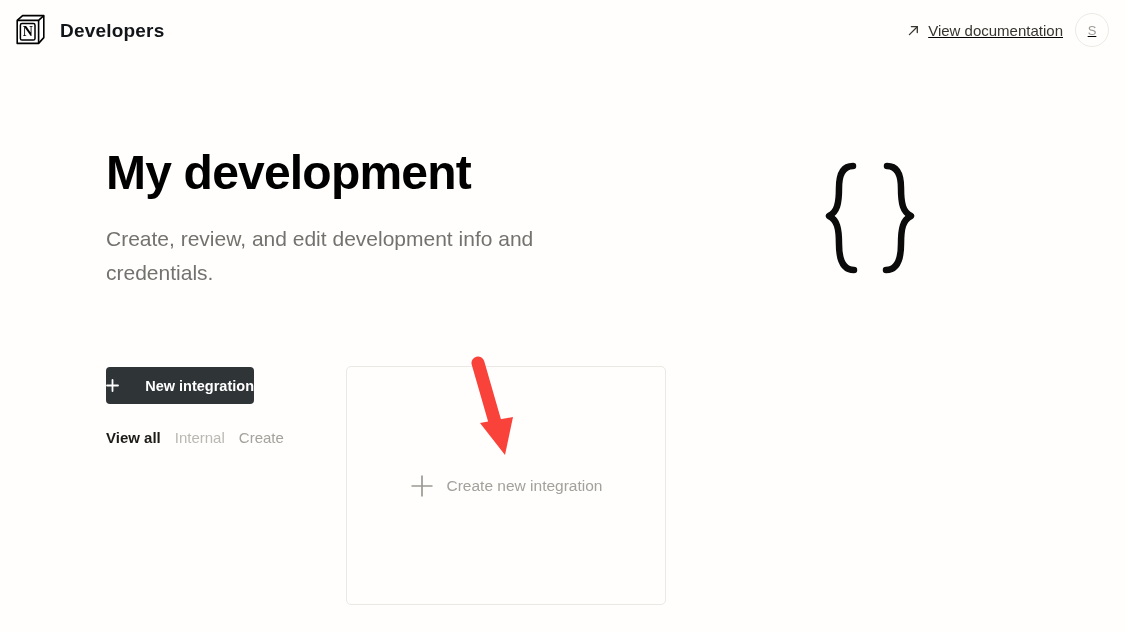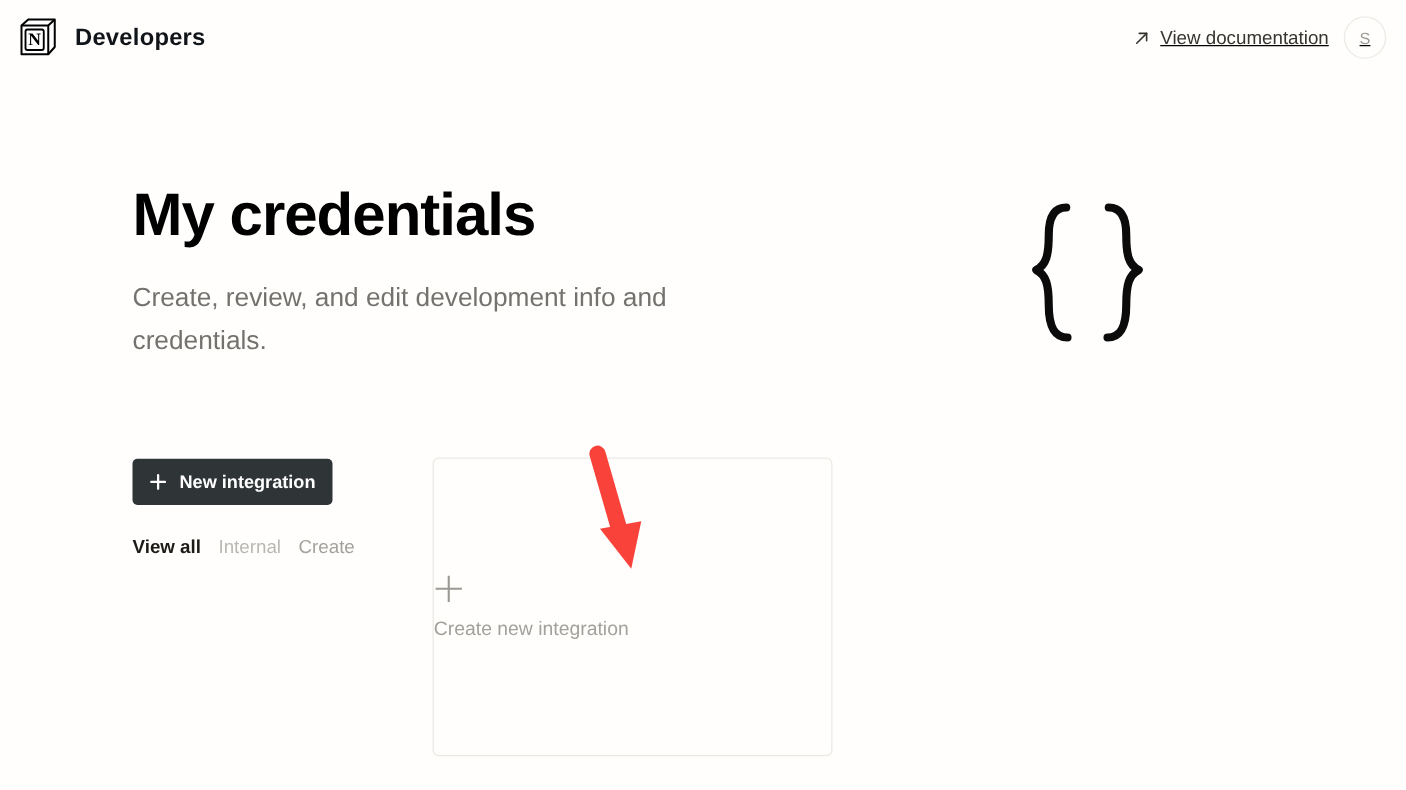--- a/index.html
+++ b/index.html
@@ -118,32 +118,32 @@
     top: 92px;
     width: 130px;
     height: 140px;
   }
 
   
   .new-integration-btn {
     position: absolute;
     left: 106px;
     top: 307px;
-    width: 160px;
+    width: 148px;
     height: 37px;
     background: #2f3437;
     color: #ffffff;
     border: none;
     border-radius: 4px;
     font-family: "Liberation Sans", sans-serif;
     font-size: 14.5px;
     font-weight: 700;
     display: flex;
     align-items: center;
-    justify-content: center;
+    justify-content: space-between;
     gap: 11px;
     cursor: pointer;
     padding: 0;
   }
   .btn-plus {
     display: inline-block;
     width: 13px;
     height: 13px;
     flex: 0 0 auto;
   }
@@ -176,22 +176,22 @@
     position: absolute;
     left: 346px;
     top: 306px;
     width: 320px;
     height: 239px;
     box-sizing: border-box;
     border: 1px solid #ebe9e4;
     border-radius: 5px;
     background: #fffefc;
     display: flex;
-    flex-direction: column;
-    align-items: flex-start;
+    flex-direction: row;
+    align-items: center;
     justify-content: center;
     gap: 13px;
     cursor: pointer;
   }
   .card-plus {
     display: block;
     width: 24px;
     height: 24px;
   }
   .card-label {
@@ -245,21 +245,21 @@
     </a>
 
     <div class="avatar">
       <span>S</span>
     </div>
   </div>
 </div>
 
 <div class="content">
 
-  <h1 class="page-title">My credentials</h1>
+  <h1 class="page-title">My development</h1>
   <p class="page-subtitle">Create, review, and edit development info and credentials.</p>
 
   <div class="braces-art">
     <svg viewBox="0 0 130 140" width="130" height="140" xmlns="http://www.w3.org/2000/svg">
       <g fill="none" stroke="#0b0b0b" stroke-width="6.5" stroke-linecap="round" stroke-linejoin="round">
 
         <path d="M48 14 C38 14 34 22 34 36 C34 52 32 60 24 64 C32 68 34 76 34 92 C34 110 39 118 49 118"></path>
 
         <path d="M82 14 C92 14 96 22 96 36 C96 52 98 60 106 64 C98 68 96 76 96 92 C96 110 91 118 81 118"></path>
       </g>

